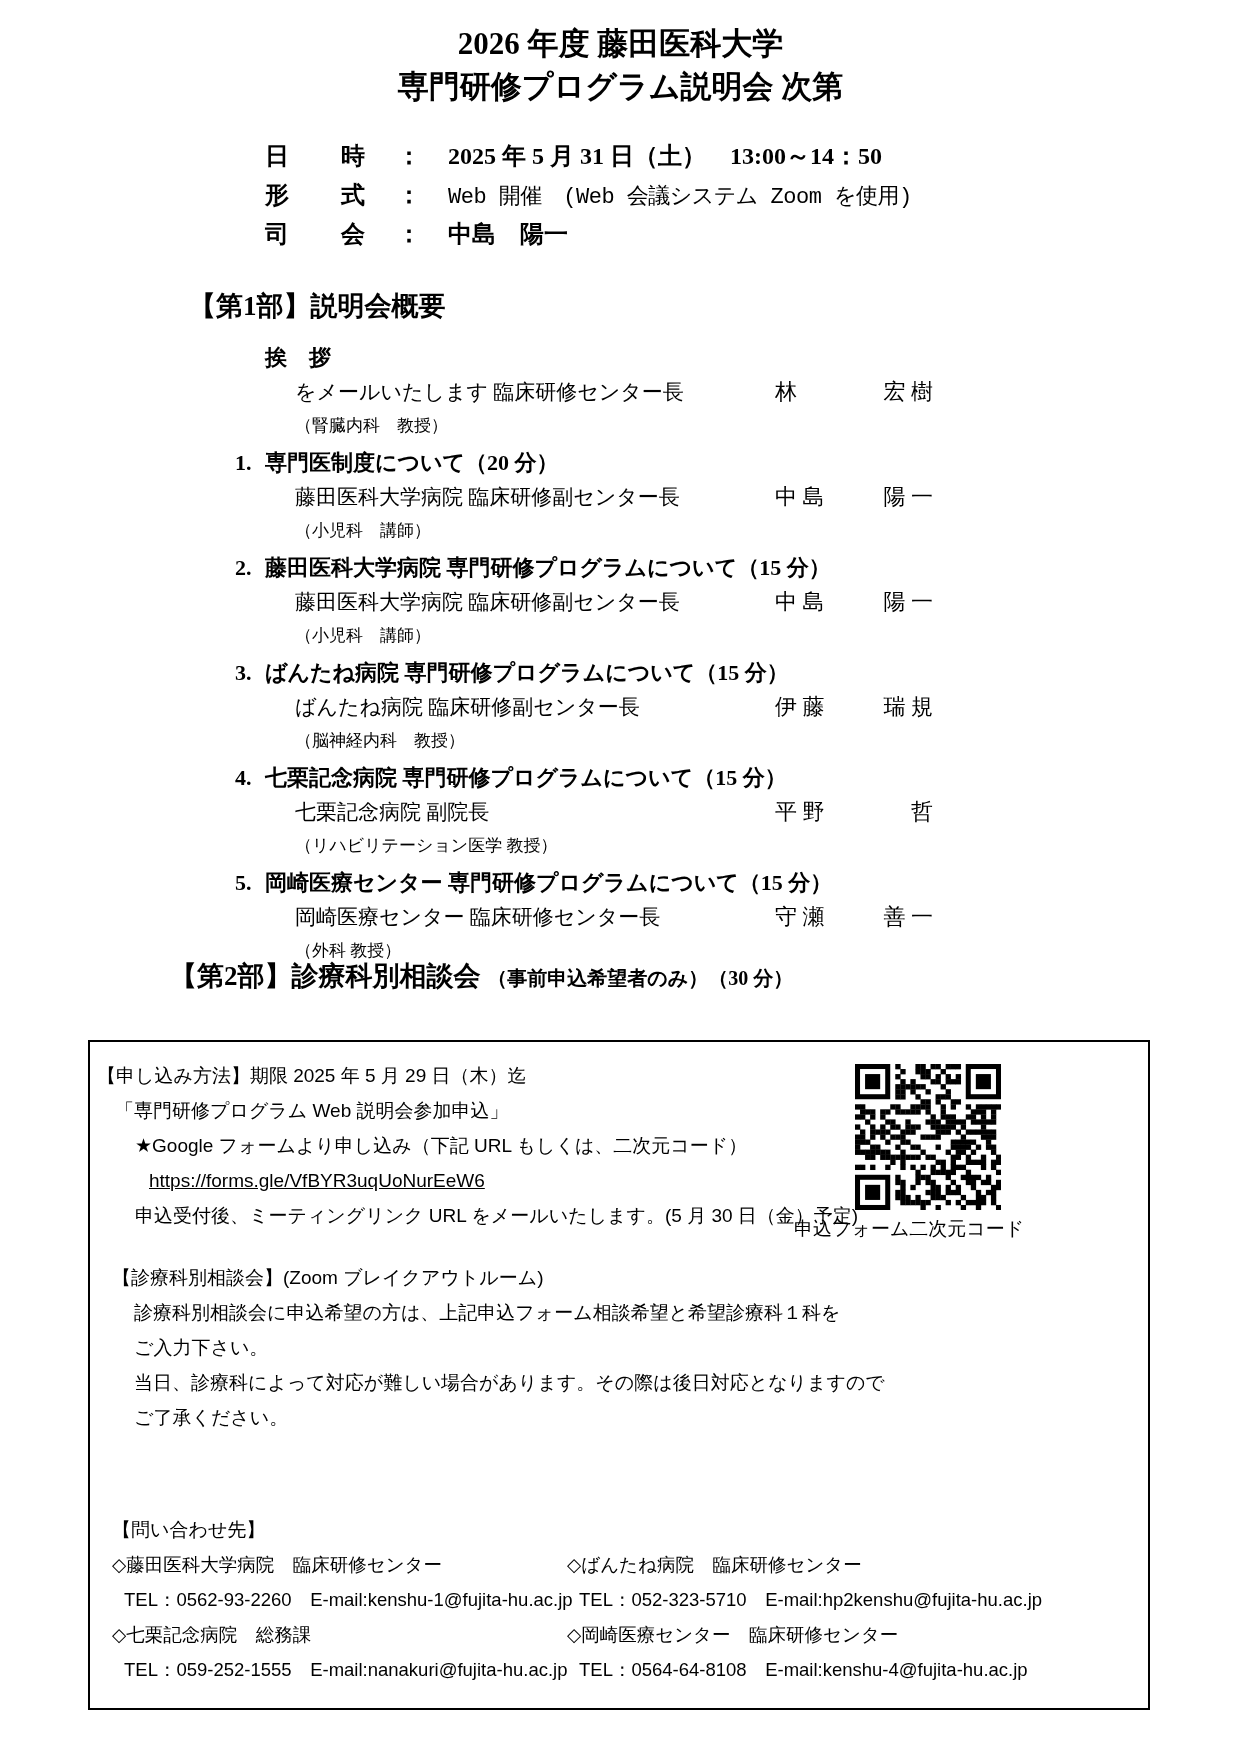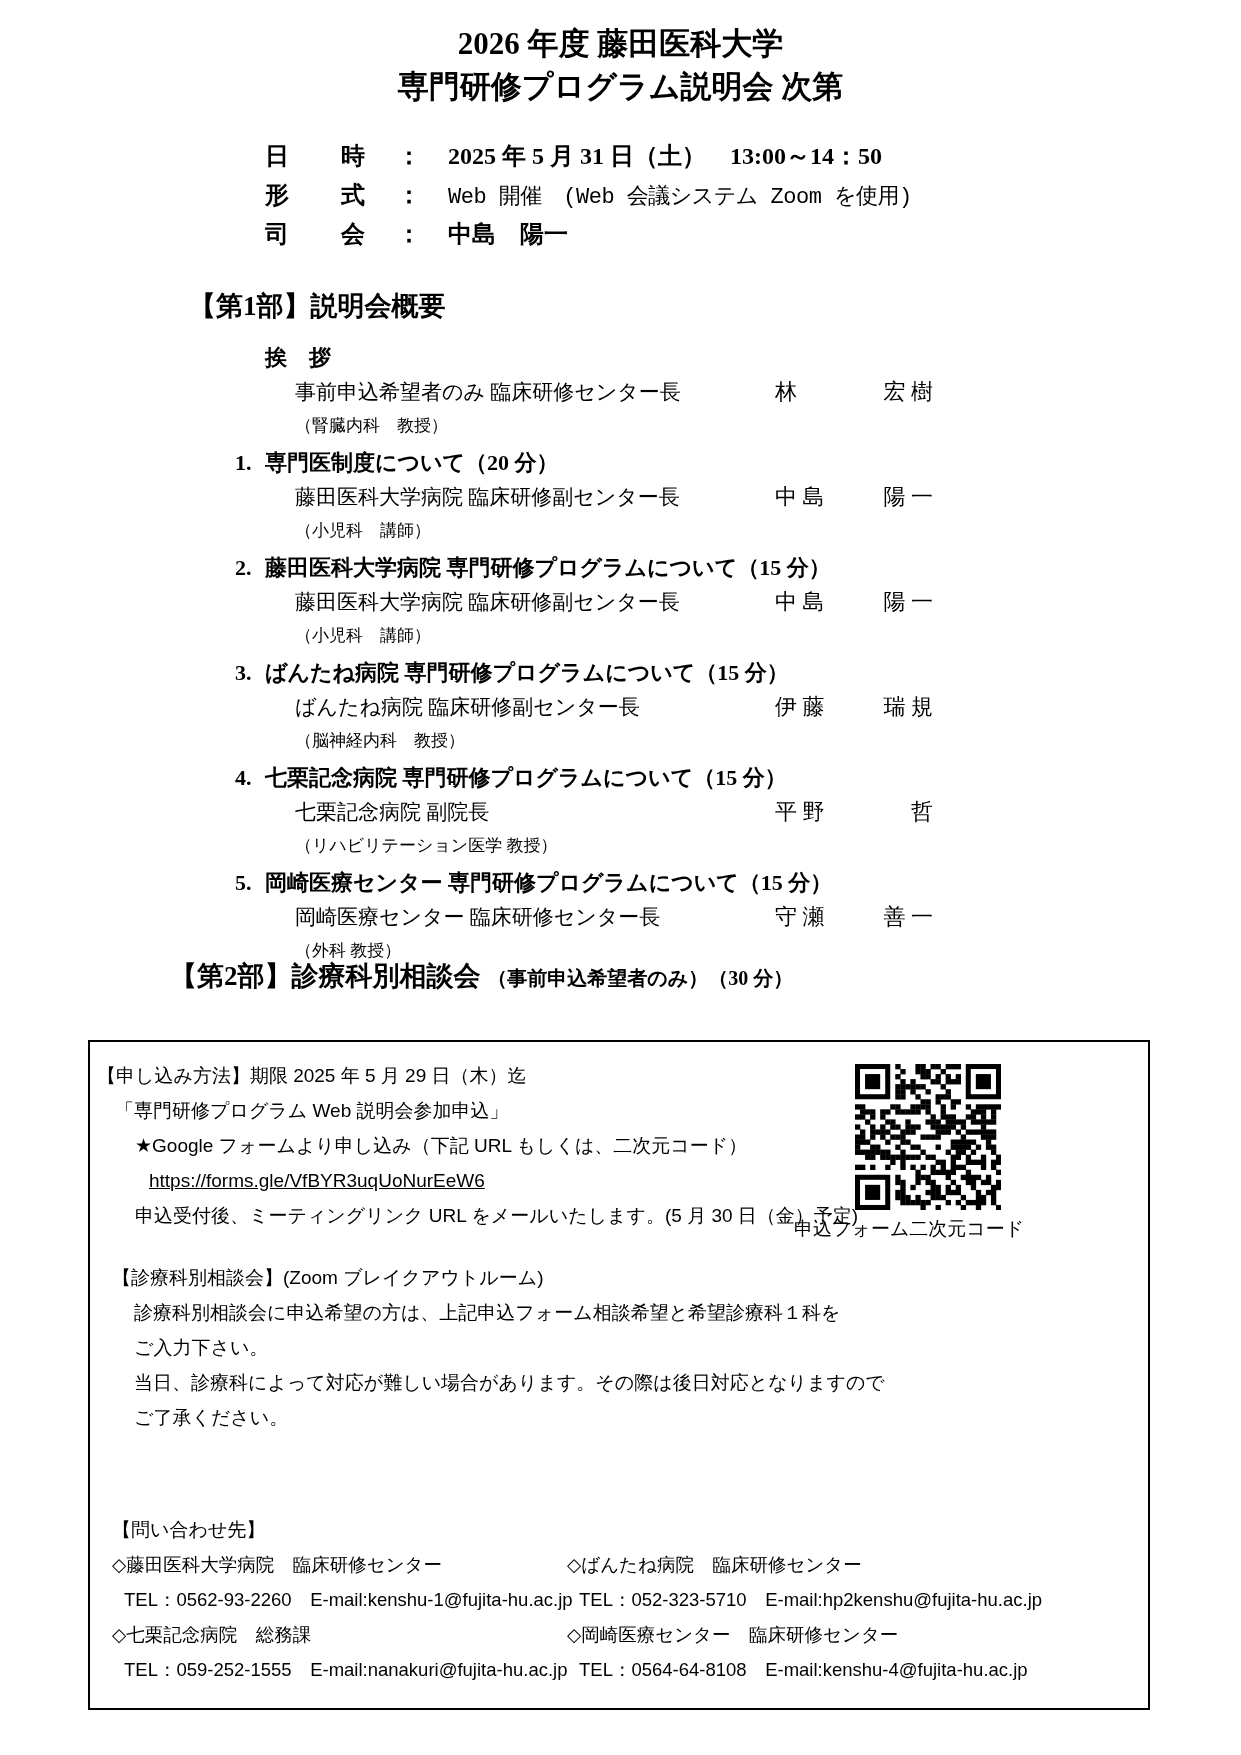--- a/index.html
+++ b/index.html
@@ -104,21 +104,21 @@
   <div class="p1-heading">【第1部】説明会概要</div>
 
   <div class="agenda">
 
     <div class="item">
       <div class="item-title">
         <span class="item-no"></span>
         <span>挨　拶</span>
       </div>
       <div class="item-speaker">
-        <span>事前申込希望者のみ 臨床研修センター長</span>
+        <span>をメールいたします 臨床研修センター長</span>
         <span class="item-name">
           <span>林</span>
           <span>宏 樹</span>
         </span>
       </div>
       <div class="item-affil">（腎臓内科　教授）</div>
     </div>
 
     <div class="item">
       <div class="item-title">

